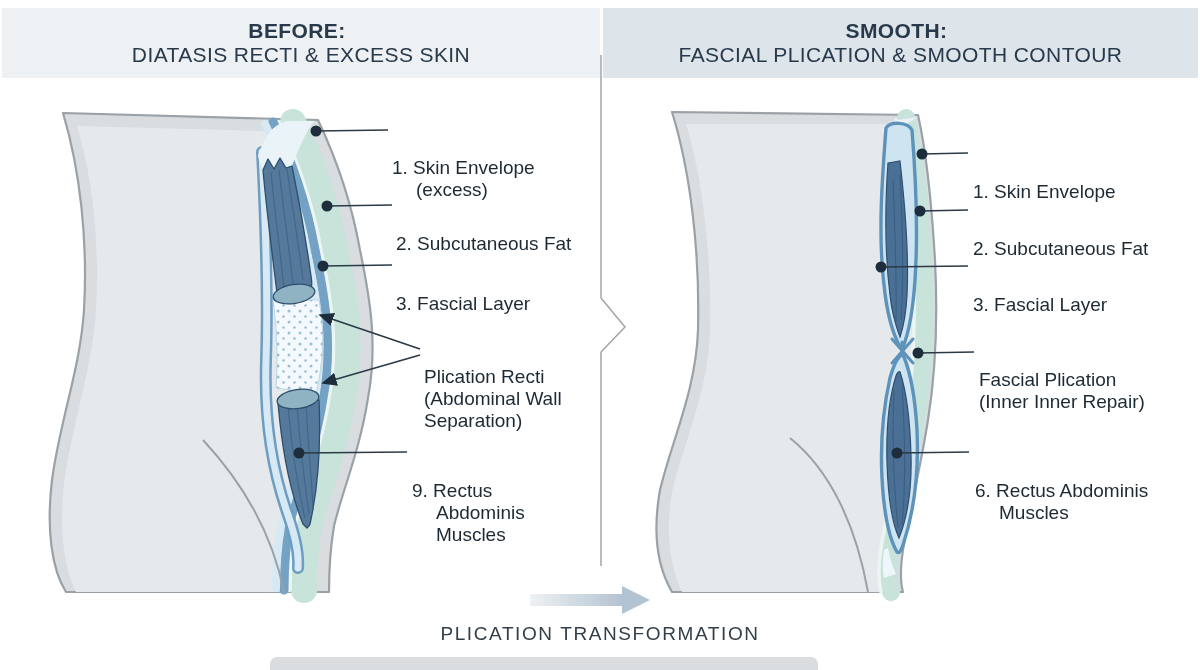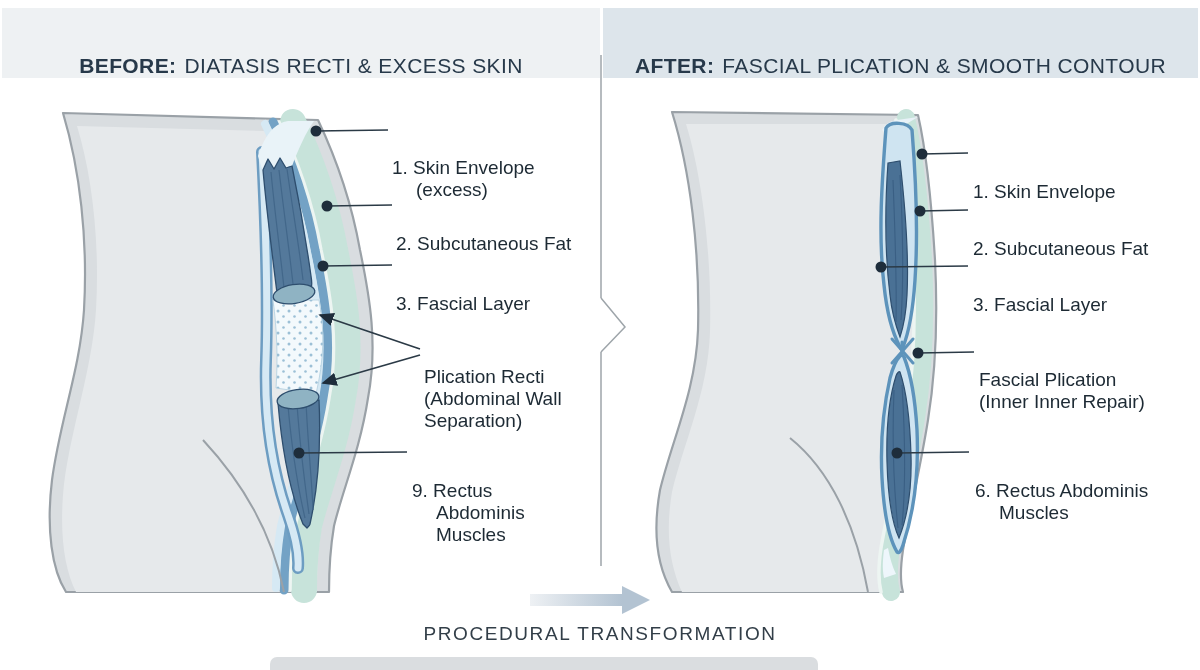--- a/index.html
+++ b/index.html
@@ -6,23 +6,24 @@
   body{
     width:1200px;height:670px;position:relative;overflow:hidden;
     background:#ffffff;
     font-family:"Liberation Sans", sans-serif;
   }
   .stage{position:absolute;inset:0;width:1200px;height:670px;}
 
   
   .hdr{
     position:absolute;top:8px;height:70px;
-    display:flex;align-items:flex-end;justify-content:center;
+    display:flex;align-items:center;justify-content:center;
     font-size:21px;letter-spacing:.4px;color:#27394a;
     white-space:nowrap;
+    flex-direction:column;
   }
   .hdr .pfx{font-weight:bold;margin-right:8px;}
   .hdr-before{left:2px;width:598px;background:#eef1f3;}
   .hdr-after{left:603px;width:595px;background:#dde5eb;}
 
   
   svg.art{position:absolute;left:0;top:0;}
 
   
   .label{
@@ -46,21 +47,21 @@
 </head>
 <body>
 
 <div class="stage">
 
   <div class="hdr hdr-before">
     <span class="pfx">BEFORE:</span>
     <span>DIATASIS RECTI &amp; EXCESS SKIN</span>
   </div>
   <div class="hdr hdr-after">
-    <span class="pfx">AFTER:</span>
+    <span class="pfx">SMOOTH:</span>
     <span>FASCIAL PLICATION &amp; SMOOTH CONTOUR</span>
   </div>
 
   <svg class="art" width="1200" height="670" viewBox="0 0 1200 670">
     <defs>
       <pattern id="dots" width="11" height="11" patternUnits="userSpaceOnUse">
         <circle cx="3" cy="3" r="1.5" fill="#9cc0d6"></circle>
         <circle cx="8.5" cy="8.5" r="1.3" fill="#9cc0d6"></circle>
       </pattern>
       <linearGradient id="arrowGrad" x1="0" y1="0" x2="1" y2="0">
@@ -277,16 +278,16 @@
   </div>
   <div class="label" style="left:979px;top:331px">
     <div class="l1">Fascial Plication</div>
     <div class="l2">(Inner Inner Repair)</div>
   </div>
   <div class="label" style="left:975px;top:442px">
     <div class="l1">6. Rectus Abdominis</div>
     <div class="l2 indent">Muscles</div>
   </div>
 
-  <div class="footer-caption">PROCEDURAL TRANSFORMATION</div>
+  <div class="footer-caption">PLICATION TRANSFORMATION</div>
 
   <div class="bottom-bar"></div>
 </div>
 
 </body></html>

